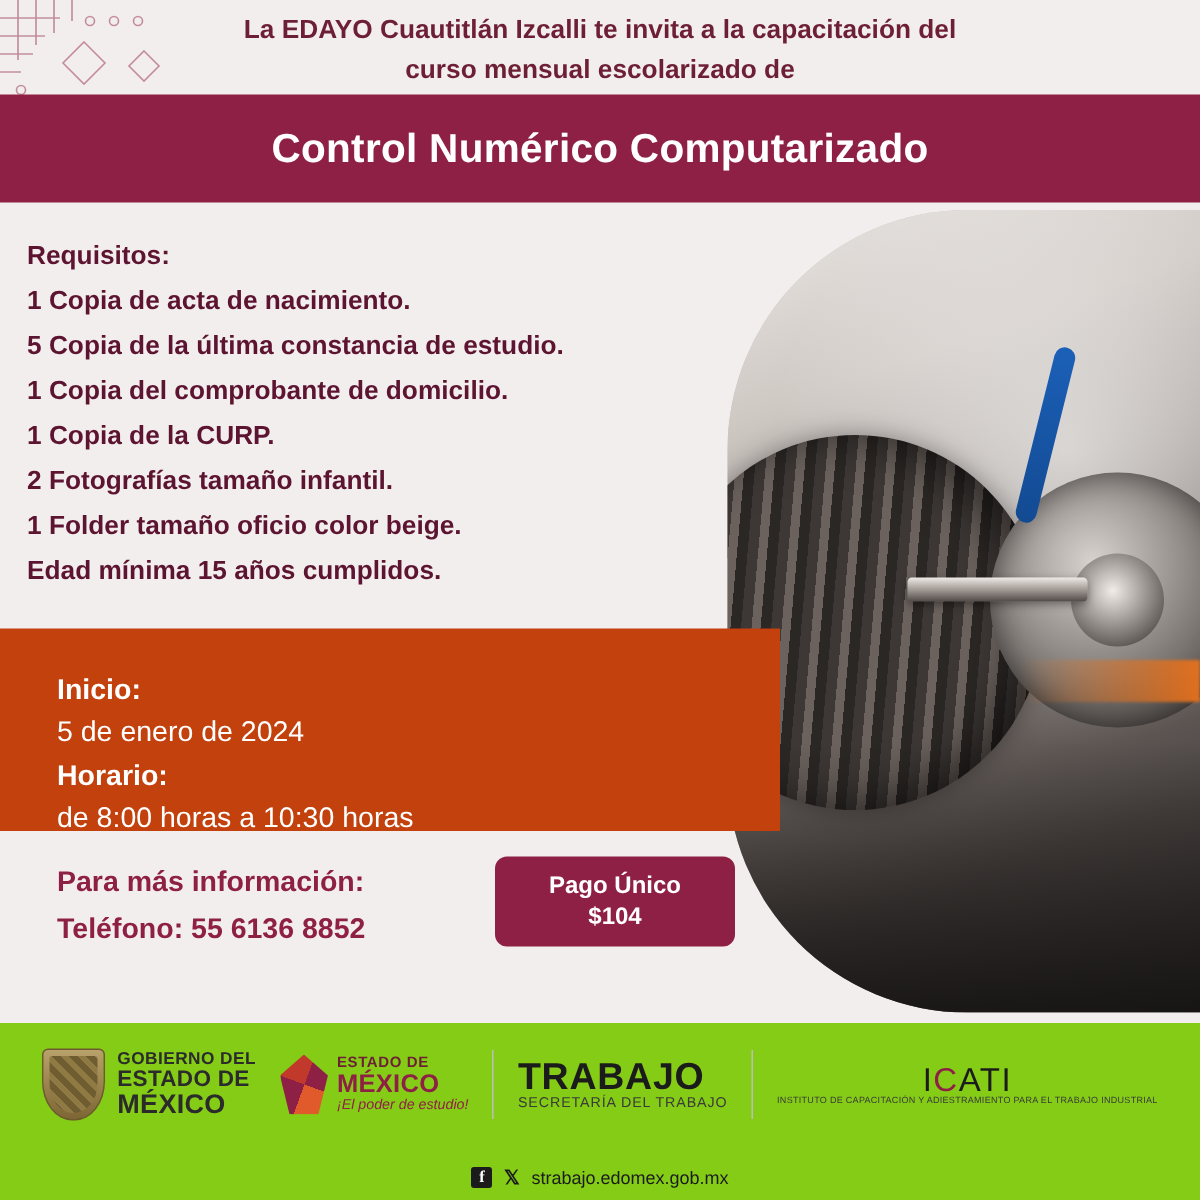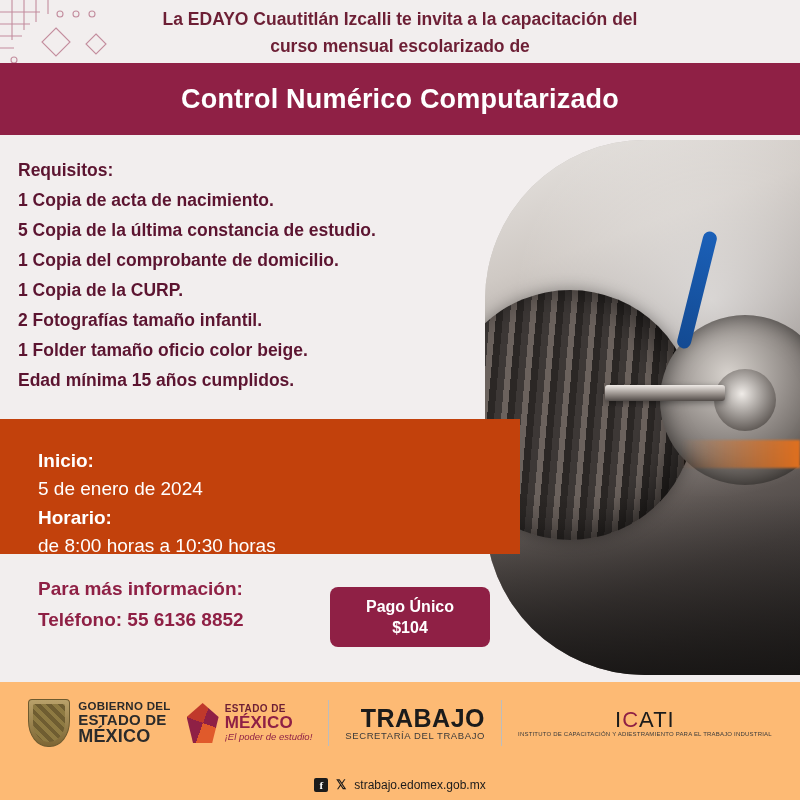--- a/index.html
+++ b/index.html
@@ -205,21 +205,21 @@
   }
   .contact .c-line {
     font-size: 19px;
     font-weight: bold;
     line-height: 31px;
   }
 
   
   .price-badge {
     position: absolute;
-    top: 587px;
+    top: 571px;
     left: 330px;
     width: 160px;
     height: 60px;
     background: #8f2045;
     border-radius: 8px;
     color: #ffffff;
     display: flex;
     flex-direction: column;
     align-items: center;
     justify-content: center;
@@ -227,21 +227,21 @@
   .price-badge .p-label { font-size: 16px; font-weight: bold; line-height: 21px; }
   .price-badge .p-amount { font-size: 16px; font-weight: bold; line-height: 21px; }
 
   
   .footer {
     position: absolute;
     bottom: 0;
     left: 0;
     width: 800px;
     height: 118px;
-    background: #fdba74;
+    background: #84cc16;
   }
   .logo-row {
     position: absolute;
     top: 8px;
     left: 0;
     width: 800px;
     height: 66px;
     display: flex;
     align-items: center;
     justify-content: center;
@@ -279,21 +279,21 @@
   }
   .edomex-text { line-height: 1.05; }
   .ed-l1 { font-size: 10px; font-weight: bold; color:#6d1f35; letter-spacing:.4px; }
   .ed-l2 { font-size: 17px; font-weight: bold; color:#8f2045; letter-spacing:.2px; }
   .ed-l3 { font-size: 9.5px; font-style: italic; color:#8f2045; }
 
   .divider {
     width: 1px; height: 46px; background: #bdbdbd;
   }
 
-  .logo-trabajo { line-height: 1.05; text-align: right; }
+  .logo-trabajo { line-height: 1.05; text-align: left; }
   .tr-l1 { font-size: 25px; font-weight: bold; color:#1b1b1b; letter-spacing: .5px; }
   .tr-l2 { font-size: 9.5px; color:#3a3a3a; letter-spacing: .6px; }
 
   .logo-icati { line-height: 1.05; text-align: center; }
   .ic-l1 { font-size: 22px; font-weight: normal; color:#1b1b1b; letter-spacing: 1px; }
   .ic-l1 .c { color:#8f2045; }
   .ic-l2 { font-size: 6px; color:#3a3a3a; letter-spacing: .2px; }
 
   .social {
     position: absolute;

